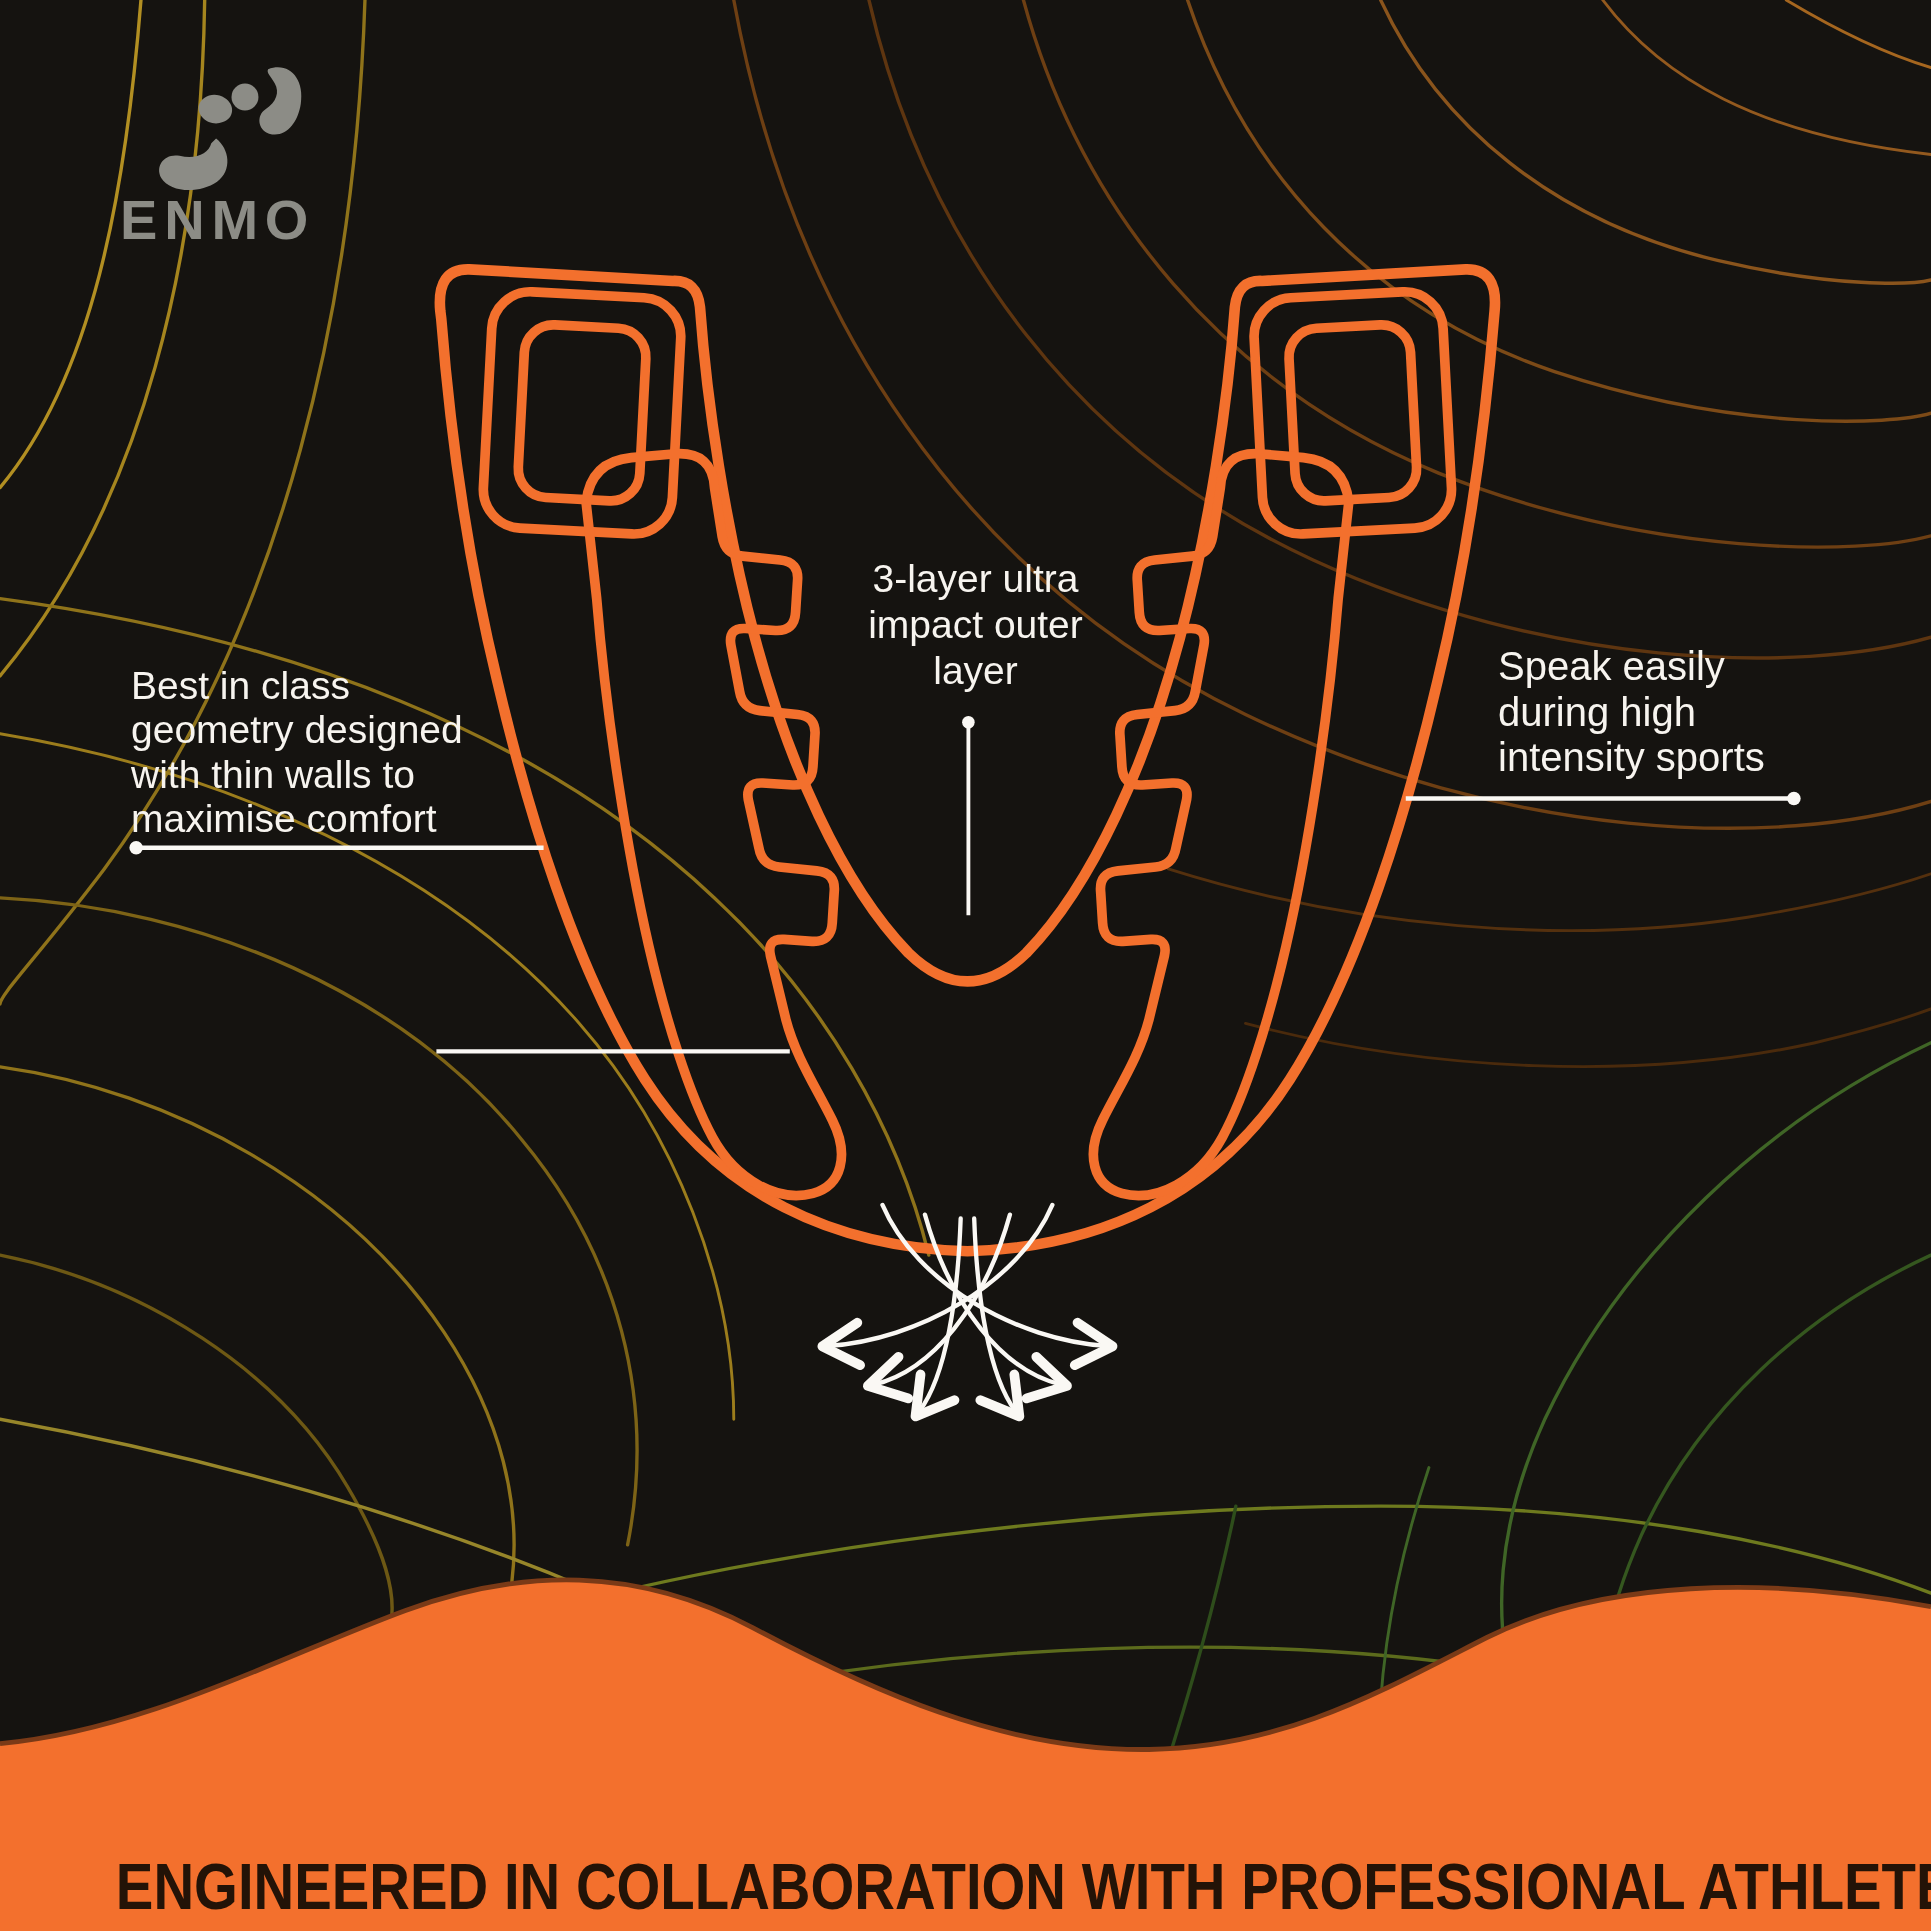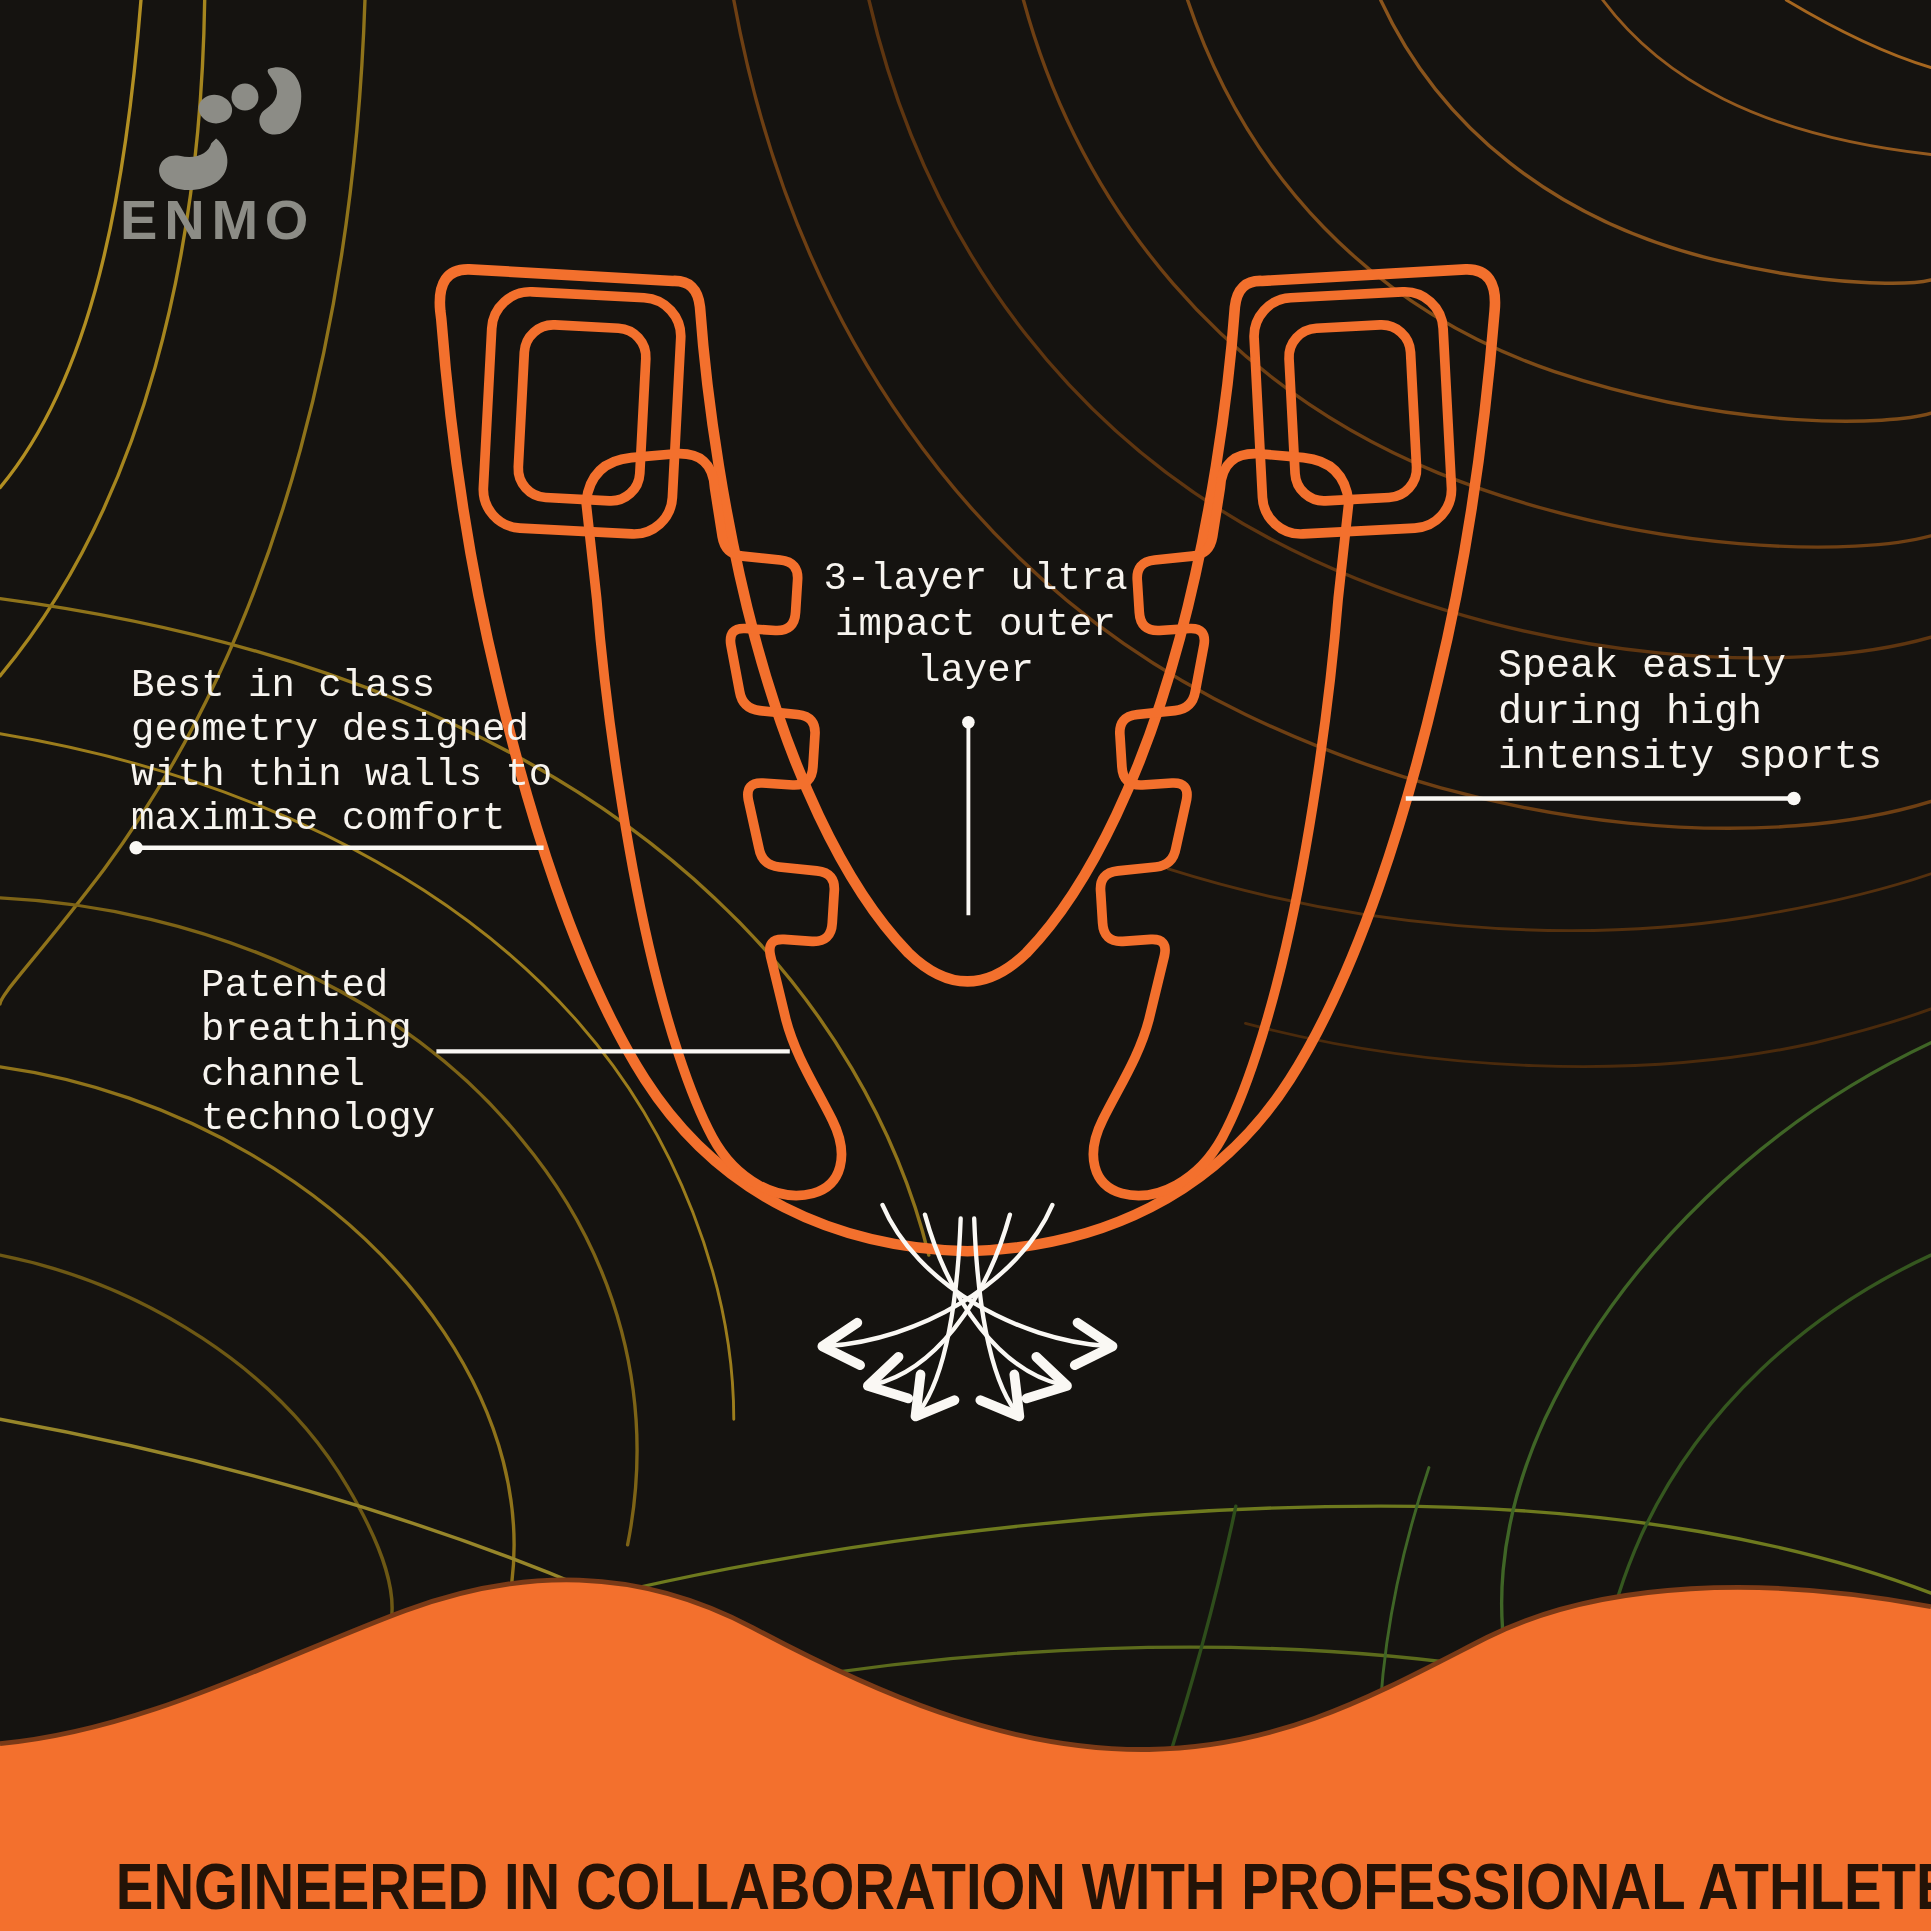--- a/index.html
+++ b/index.html
@@ -3,21 +3,21 @@
 <meta charset="utf-8">
 <style>
   html,body{margin:0;padding:0;background:#151310;}
   #canvas{
     position:relative;width:1931px;height:1931px;overflow:hidden;
     background:#151310;font-family:"Liberation Sans",sans-serif;
   }
   svg.layer{position:absolute;left:0;top:0;}
   .ann{
     position:absolute;color:#F7F4EF;white-space:pre-line;
-    font-family:Liberation Mono, monospace;font-weight:400;
+    font-family:Liberation Sans, sans-serif;font-weight:400;
   }
   #ann-outer-layer{left:816px;top:556px;width:319px;text-align:center;font-size:39px;line-height:1.18;}
   #ann-geometry{left:131px;top:664px;font-size:39px;line-height:1.14;}
   #ann-speak{left:1498px;top:644px;font-size:40px;line-height:1.14;}
   #ann-breathing{left:201px;top:964px;font-size:39px;line-height:1.14;}
   #ann-airflow{left:968px;top:1427px;transform:translateX(-50%);font-size:42px;white-space:nowrap;}
   #logo{position:absolute;left:106px;top:48px;}
   #logo-text{
     position:absolute;left:120px;top:187px;color:#8C8C86;font-weight:700;
     font-size:56px;letter-spacing:6.8px;
@@ -150,21 +150,17 @@
   <div class="ann" id="ann-outer-layer">3-layer ultra
 impact outer
 layer</div>
   <div class="ann" id="ann-geometry">Best in class
 geometry designed
 with thin walls to
 maximise comfort</div>
   <div class="ann" id="ann-speak">Speak easily
 during high
 intensity sports</div>
-  <div class="ann" id="ann-breathing">Patented
-breathing
-channel
-technology</div>
 
   <div id="footer-bar">ENGINEERED IN COLLABORATION WITH PROFESSIONAL ATHLETES</div>
 
 </div>
 
 
 </body></html>

